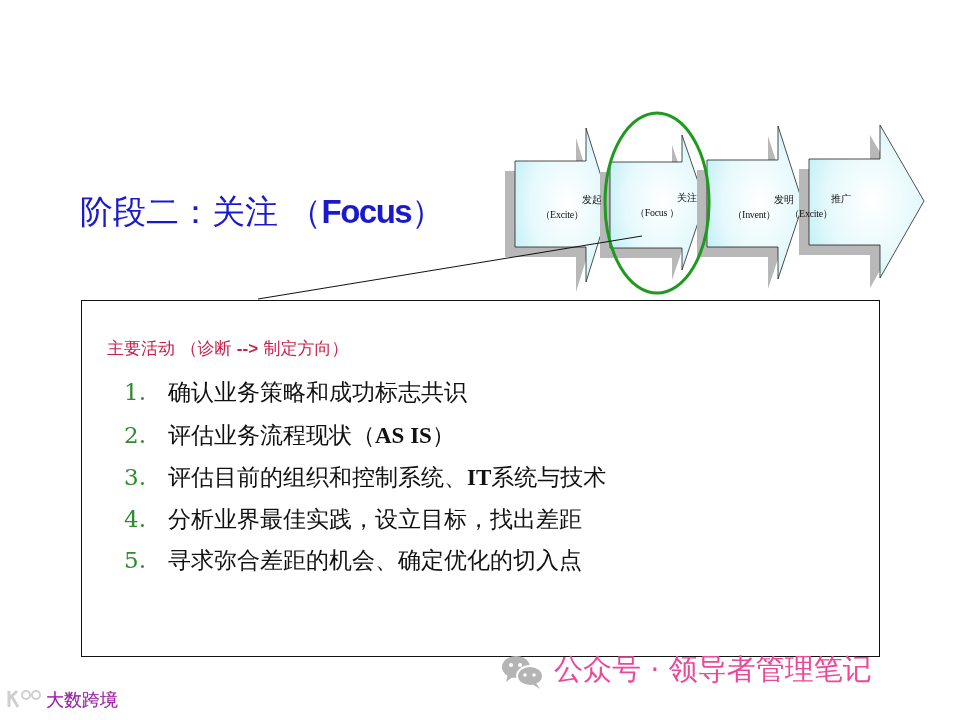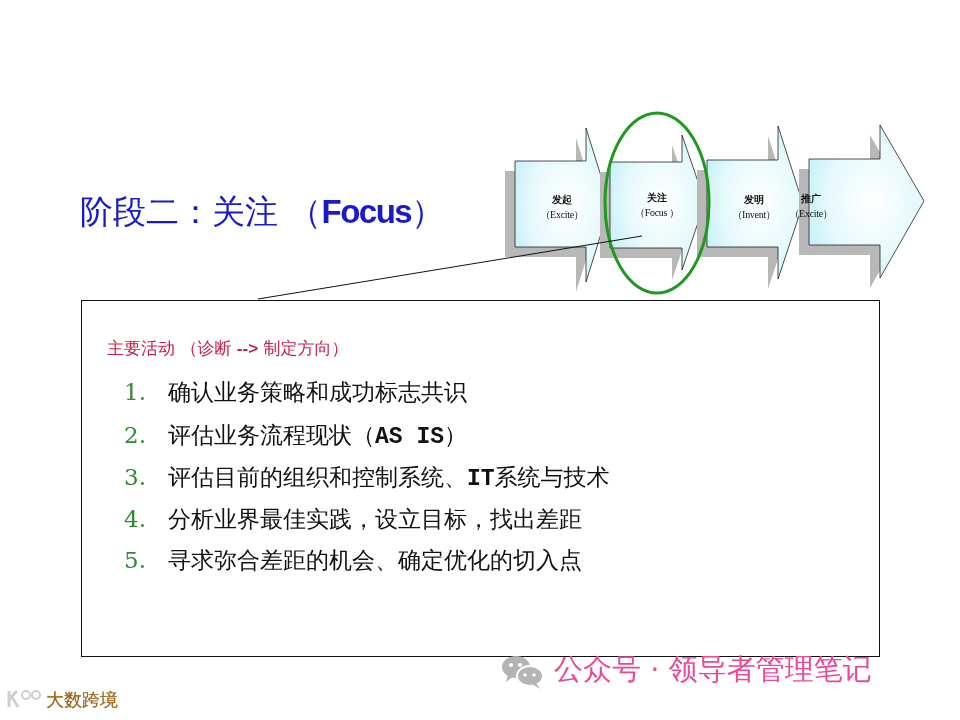--- a/index.html
+++ b/index.html
@@ -5,32 +5,32 @@
   html, body { margin:0; padding:0; }
   body { width:960px; height:720px; background:#ffffff; position:relative; overflow:hidden;
          font-family:"DejaVu Sans", sans-serif; }
   .abs { position:absolute; }
   #title { left:80px; top:190px; font-size:33px; color:#1a1acc; white-space:nowrap;
            font-family:"DejaVu Serif", serif; letter-spacing:0px; }
   #title .en { font-family:"Liberation Sans", sans-serif; font-weight:bold; letter-spacing:-1.5px; }
   #diagram { left:0; top:0; width:960px; height:720px; }
   .arrow-label { position:absolute; text-align:center; font-size:10px; line-height:15px; color:#111;
                  font-family:"DejaVu Sans", sans-serif; width:80px; }
-  .arrow-label .cn { font-weight:bold; }
+  .arrow-label .cn { font-weight:normal;text-align:right; }
   .arrow-label .en { font-family:Liberation Serif, serif; font-size:10px; letter-spacing:-0.3px; }
   #box { left:81px; top:300px; width:797px; height:355px; border:1px solid #111; background:#fff; }
   #heading { left:107px; top:337px; font-size:17px; color:#c8204a; white-space:nowrap;
              font-family:"DejaVu Serif", serif; }
   #heading .bold { font-family:"Liberation Sans", sans-serif; font-weight:bold; }
   .item { position:absolute; left:124px; font-size:23px; color:#111; white-space:nowrap;
           font-family:"DejaVu Serif", serif; }
   .item .num { color:#2e8b2e; font-family:"DejaVu Serif", serif; display:inline-block; width:44px; }
-  .item .bold { font-family:Liberation Mono, monospace; font-weight:bold; }
+  .item .bold { font-family:Liberation Serif, serif; font-weight:bold; }
   #wm { left:505px; top:650px; font-size:29px; color:#ec4899; white-space:nowrap; font-family:"DejaVu Sans", sans-serif; }
-  #wm2 { left:4px; top:688px; font-size:18px; color:#a16207; white-space:nowrap; font-family:"DejaVu Sans", sans-serif;
+  #wm2 { left:4px; top:688px; font-size:18px; color:#a21caf; white-space:nowrap; font-family:"DejaVu Sans", sans-serif;
          text-shadow:0 0 1px #aaa; }
 </style>
 </head>
 <body>
 
 <div id="title" class="abs"><span>阶段二：关注 （</span><span class="en">Focus</span><span>）</span></div>
 
 <svg id="diagram" class="abs" viewBox="0 0 960 720" width="960" height="720">
   <defs>
     <radialGradient id="afill" cx="0.55" cy="0.5" r="0.65">

